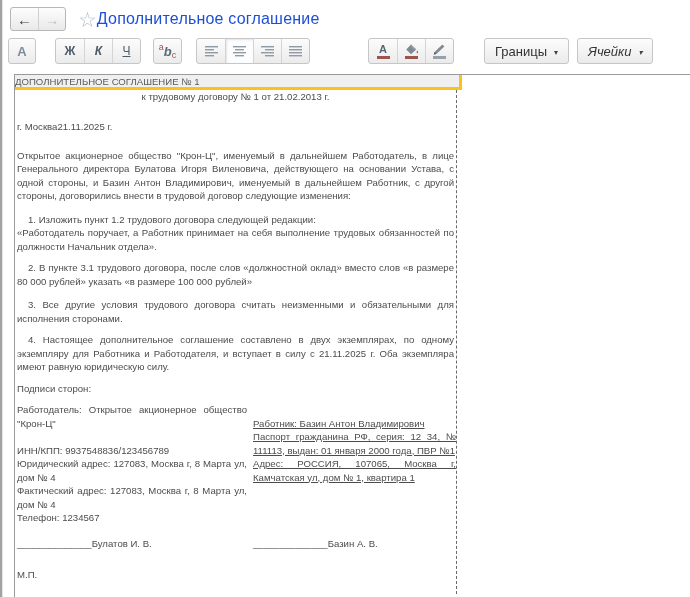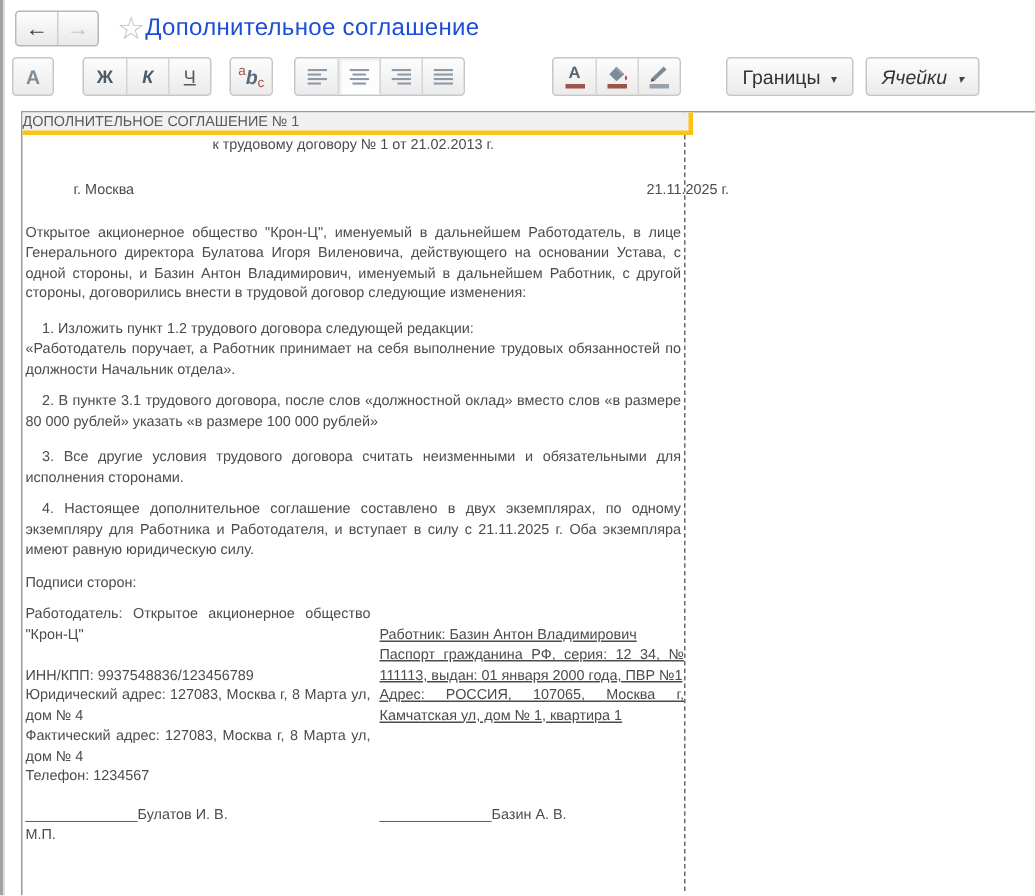--- a/index.html
+++ b/index.html
@@ -60,36 +60,36 @@
          border-left:1px solid #9a9a9a; border-top:1px solid #9a9a9a;
          font-size:9.6px; line-height:13.5px; color:#4c4c4c; }
   .pagebreak { position:absolute; left:441px; top:0; height:519px; width:0;
                border-left:1px dashed #686868; }
 
   .row-title { position:relative; width:447px; height:15px; line-height:13px; background:#f0f0f0;
                color:#5a5a5a;
                border-bottom:3px solid #fbc21a; border-right:3px solid #fbc21a; }
   .row-sub { width:441px; height:14px; text-align:center; }
 
-  .cityrow { width:441px; margin-top:16px; display:flex; justify-content:space-between; padding:0 2px;margin-left:32px; }
+  .cityrow { width:441px; margin-top:16px; display:flex; padding:0 2px; }
 
   .para { width:441px; padding:0 2px; text-align:justify; }
   .mt15 { margin-top:15px; } .mt10 { margin-top:10px; } .mt8 { margin-top:8px; }
   .indent { text-indent:11px; }
 
   .cols { width:441px; display:flex; margin-top:8px; padding-left:2px; }
   .col-left { width:236px; padding-right:6px; }
   .col-right { width:203px; margin-top:13.5px;text-decoration:underline; }
   .jus { text-align:justify; }
   .blank-line { height:13.5px; }
 
   .signrow { width:441px; display:flex; margin-top:12px; padding-left:2px; }
   .sign-left { width:236px; }
   .sign-right { width:203px; }
-  .mp { padding-left:2px; }
+  .mp { padding-left:2px;margin-top:18px; }
 </style>
 </head>
 <body>
 
 <div class="app">
   <div class="left-edge"></div>
 
   <div class="hdr">
     <div class="nav-group">
       <button class="nav-btn">

